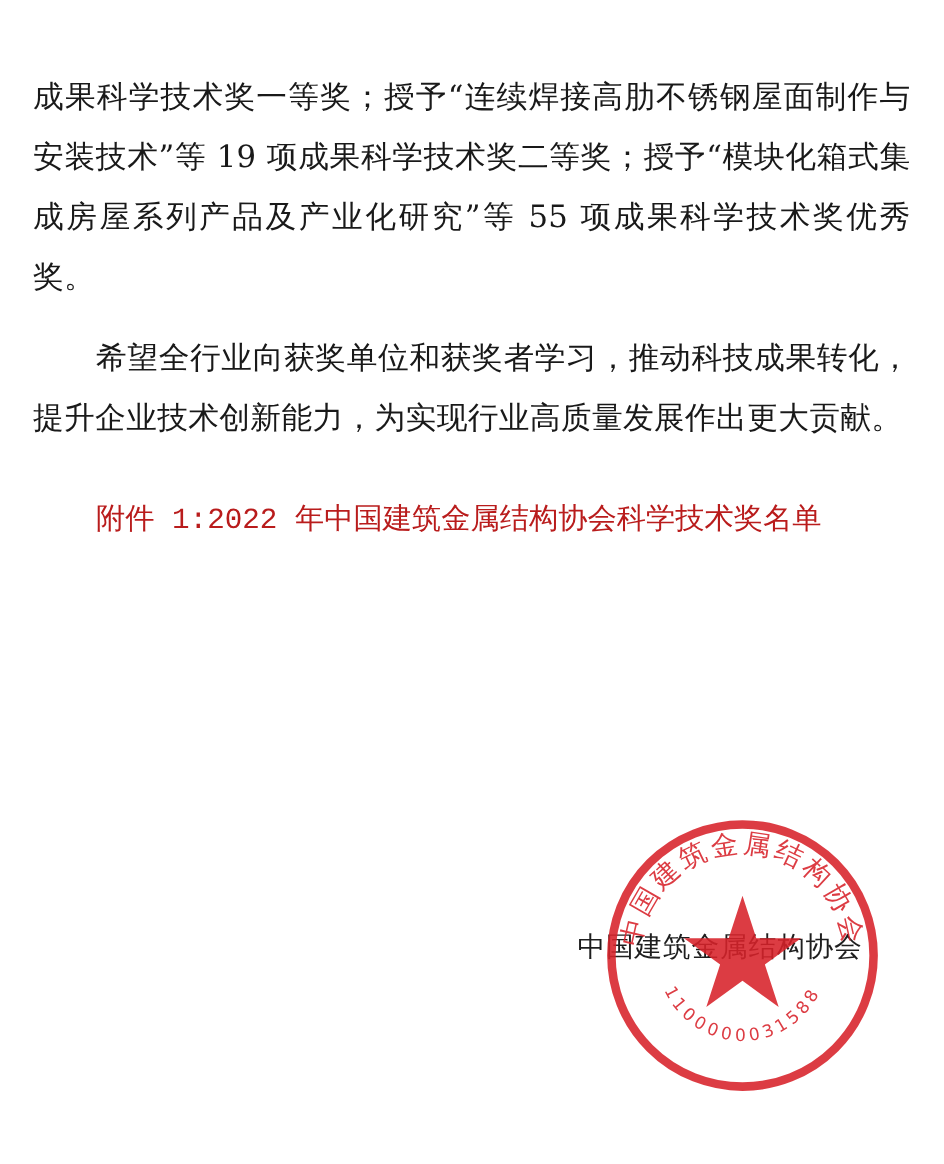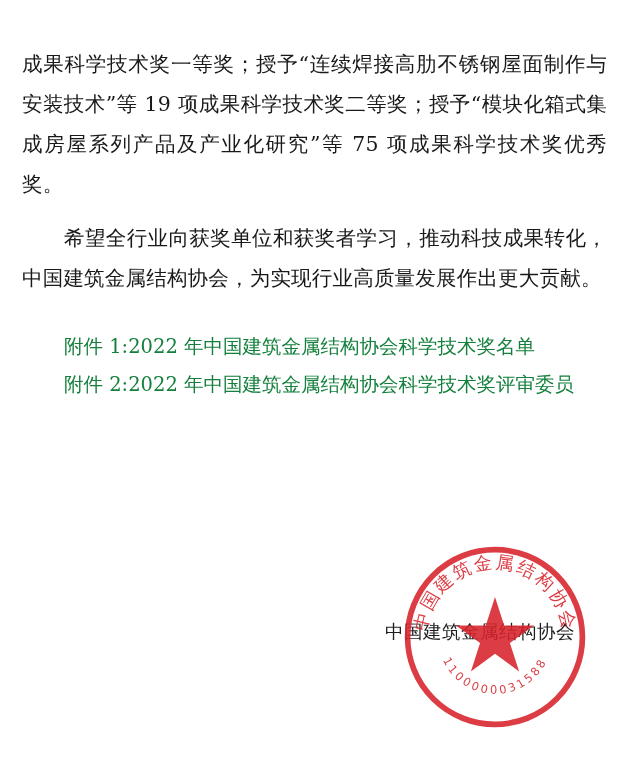--- a/index.html
+++ b/index.html
@@ -40,23 +40,24 @@
   .para.indent {
     text-indent: 42px;
   }
   .gap-1 { height: 14px; }
   .gap-2 { height: 30px; }
   .attach {
     font-size: 19.5px;
     line-height: 38px;
     text-indent: 42px;
     margin: 0;
-    color: #15803d;
+    color: #b91c1c;
     text-align: justify;
     text-justify: inter-ideograph;
+    font-family: Liberation Mono, monospace;
   }
   .attach.cont {
     text-indent: 0;
   }
 
   
   .signature {
     position: absolute;
     left: 385px;
     top: 612px;
@@ -90,26 +91,25 @@
     height: 190px;
     opacity: 0.88;
   }
 </style>
 </head>
 <body>
 
 <div class="page">
 
   <div class="body-text">
-    <p class="para">成果科学技术奖一等奖；授予“连续焊接高肋不锈钢屋面制作与安装技术”等 19 项成果科学技术奖二等奖；授予“模块化箱式集成房屋系列产品及产业化研究”等 75 项成果科学技术奖优秀奖。</p>
+    <p class="para">成果科学技术奖一等奖；授予“连续焊接高肋不锈钢屋面制作与安装技术”等 19 项成果科学技术奖二等奖；授予“模块化箱式集成房屋系列产品及产业化研究”等 55 项成果科学技术奖优秀奖。</p>
     <div class="gap-1"></div>
-    <p class="para indent">希望全行业向获奖单位和获奖者学习，推动科技成果转化，中国建筑金属结构协会，为实现行业高质量发展作出更大贡献。</p>
+    <p class="para indent">希望全行业向获奖单位和获奖者学习，推动科技成果转化，提升企业技术创新能力，为实现行业高质量发展作出更大贡献。</p>
     <div class="gap-2"></div>
     <p class="attach">附件 1:2022 年中国建筑金属结构协会科学技术奖名单</p>
-    <p class="attach">附件 2:2022 年中国建筑金属结构协会科学技术奖评审委员</p>
   </div>
 
   <div class="signature">
     <div class="sig-line">中国建筑金属结构协会</div>
   </div>
 
   <div class="seal">
     <svg viewBox="0 0 200 200" xmlns="http://www.w3.org/2000/svg">
       <defs>
         <path id="arcTop" d="M 28,100 A 72,72 0 0 1 172,100" fill="none"></path>

